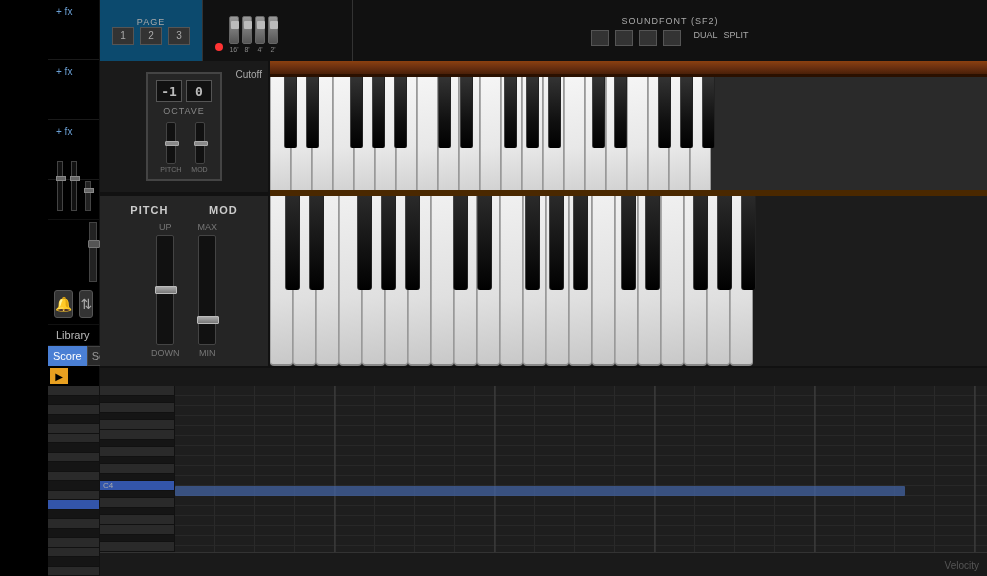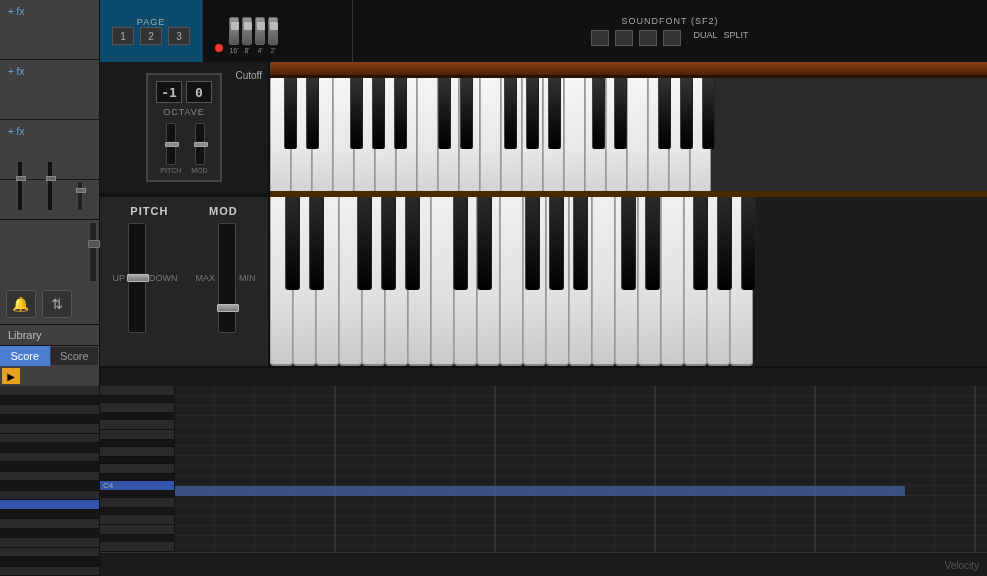--- a/index.html
+++ b/index.html
@@ -181,25 +181,26 @@
 
     
     .app-wrapper {
       display: flex;
       width: 987px;
       height: 576px;
     }
 
     .left-panel {
       width: 100px;
-      background: #404040;
+      background: #000000;
       display: flex;
       flex-direction: column;
       border-right: 1px solid #111;
       flex-shrink: 0;
+      padding-left: 48px;
     }
 
     .center-panel {
       flex: 1;
       display: flex;
       flex-direction: column;
     }
 
     .instrument-main {
       display: flex;
@@ -614,29 +615,29 @@
         </div>
 
         <div style="flex:1;background:#252525;display:flex;flex-direction:column;align-items:center;padding:8px 10px;gap:6px;">
           <div style="display:flex;width:100%;justify-content:space-around;">
             <span style="color:#ccc;font-size:11px;font-weight:bold;letter-spacing:1px;">PITCH</span>
             <span style="color:#ccc;font-size:11px;font-weight:bold;letter-spacing:1px;">MOD</span>
           </div>
 
           <div style="display:flex;gap:18px;align-items:flex-end;">
 
-            <div style="display:flex;flex-direction:row;align-items:center;gap:3px;">
+            <div style="display:flex;flex-direction:column;align-items:center;gap:3px;">
               <span style="color:#777;font-size:9px;">UP</span>
               <div style="width:18px;height:110px;background:#111;border:1px solid #444;border-radius:2px;position:relative;">
                 <div style="width:22px;height:8px;background:linear-gradient(to bottom,#aaa,#777);border:1px solid #bbb;position:absolute;left:-2px;top:50%;transform:translateY(-50%);border-radius:1px;"></div>
               </div>
               <span style="color:#777;font-size:9px;">DOWN</span>
             </div>
 
-            <div style="display:flex;flex-direction:row;align-items:center;gap:3px;justify-content:center;">
+            <div style="display:flex;flex-direction:column;align-items:center;gap:3px;justify-content:center;">
               <span style="color:#777;font-size:9px;">MAX</span>
               <div style="width:18px;height:110px;background:#111;border:1px solid #444;border-radius:2px;position:relative;">
                 <div style="width:22px;height:8px;background:linear-gradient(to bottom,#aaa,#777);border:1px solid #bbb;position:absolute;left:-2px;top:78%;transform:translateY(-50%);border-radius:1px;"></div>
               </div>
               <span style="color:#777;font-size:9px;">MIN</span>
             </div>
           </div>
         </div>
       </div>
 

